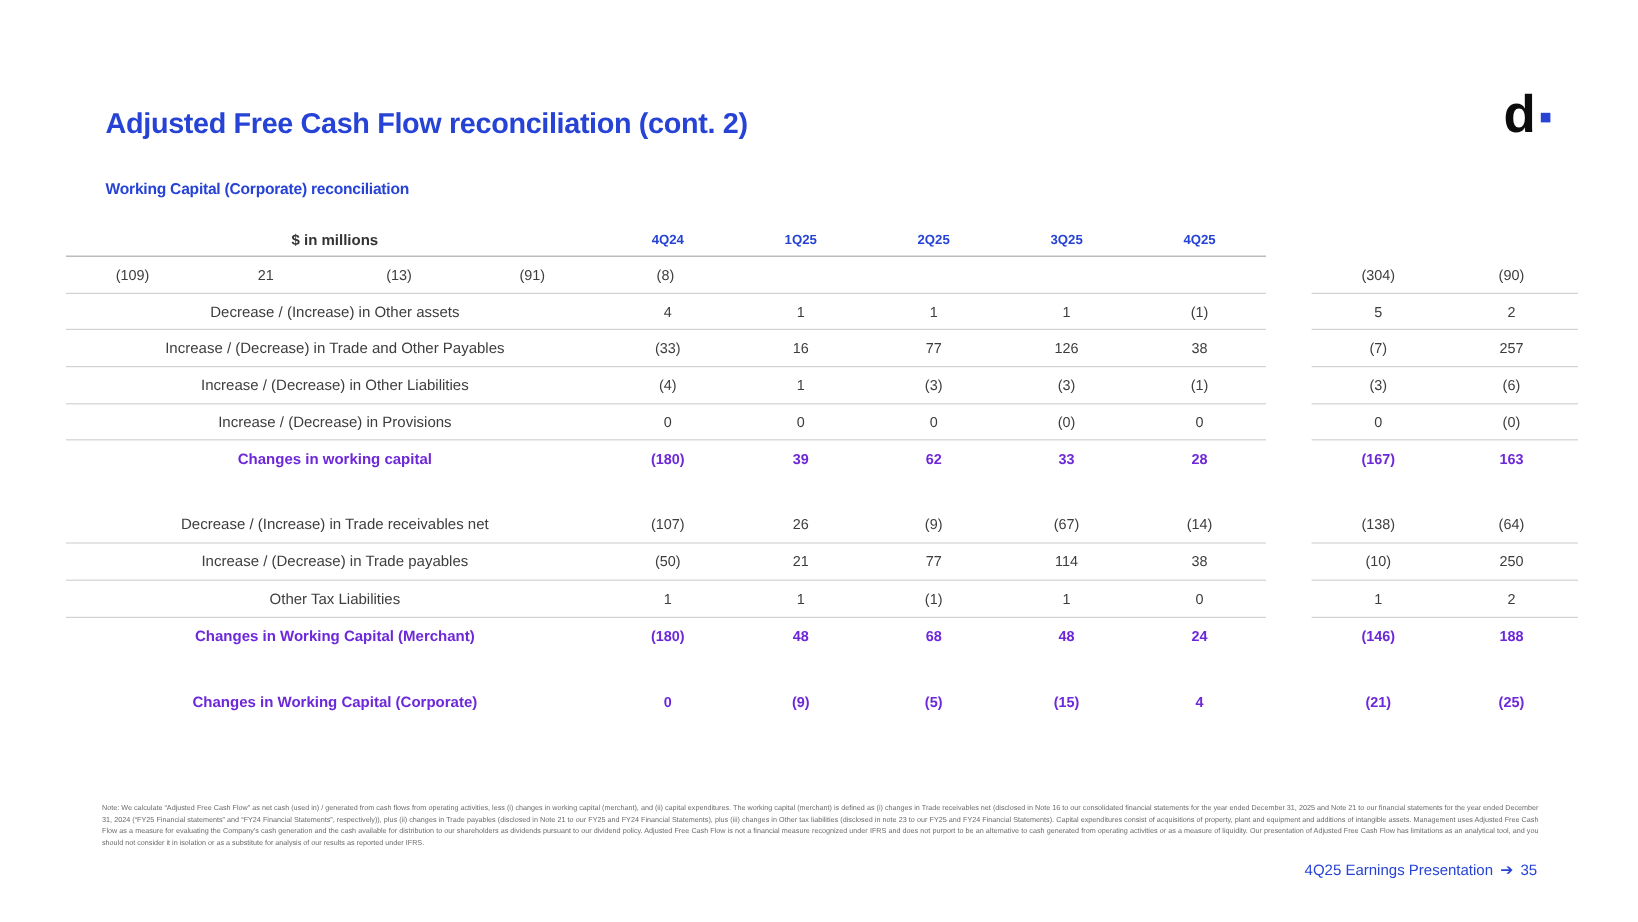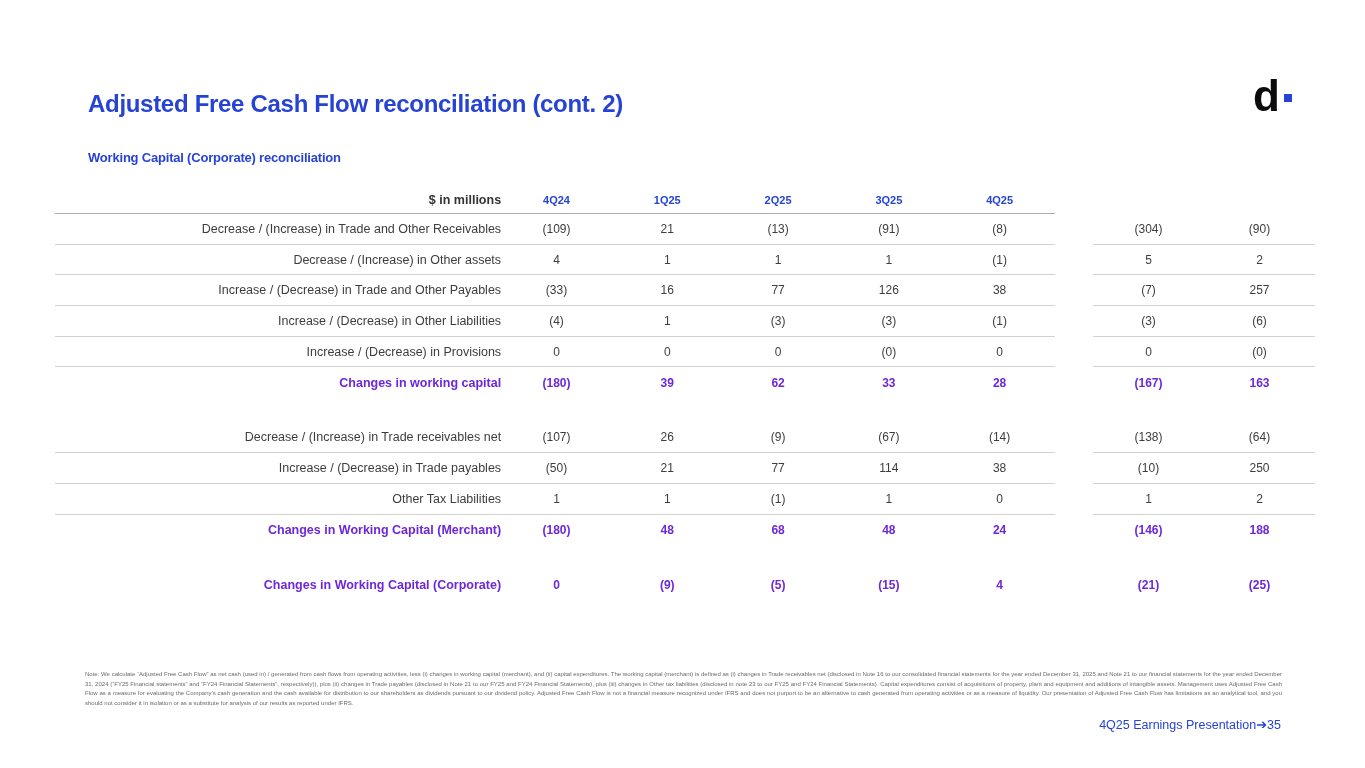--- a/index.html
+++ b/index.html
@@ -32,35 +32,35 @@
   .trow{display:flex;align-items:stretch;}
   .seg{display:flex;align-items:center;}
   .seg-left{width:1000px;}
   .seg-gap{width:38px;}
   .seg-right{width:222px;}
   .thead{height:27px;}
   .thead .seg{border-bottom:1px solid var(--hline);}
   .trow.body{height:30.7px;}
   .trow.lined .seg{border-bottom:1px solid var(--line);}
   .cell{font-size:12px;}
-  .cell.label{width:445px;font-size:12.5px;text-align:right;padding-left:2px;}
+  .cell.label{width:445px;font-size:12.5px;text-align:center;padding-left:2px;}
   .cell.val{width:111px;text-align:center;}
   .trow.bold .cell{font-weight:bold;color:#6d28d9;}
   .thead .cell.label{font-weight:bold;color:#333;font-size:12.5px;}
   .thead .cell.val{font-weight:bold;color:var(--accent);font-size:11px;}
   .row-gap{height:24.5px;}
   .note{
     position:absolute;left:85px;top:670px;width:1197px;
     font-size:6px;line-height:1.6;color:var(--note);
     text-align:justify;
   }
   .footer{
     position:absolute;right:84px;top:717px;
     font-size:12.5px;color:var(--accent);
-    display:flex;align-items:center;
+    display:flex;align-items:center;gap:6px;
   }
   .footer .arrow{font-size:13px;}
 </style>
 </head>
 <body>
 
 <div class="title">Adjusted Free Cash Flow reconciliation (cont. 2)</div>
 
 <div class="logo">
   <span class="d">d</span>
@@ -77,21 +77,20 @@
       <div class="cell val">1Q25</div>
       <div class="cell val">2Q25</div>
       <div class="cell val">3Q25</div>
       <div class="cell val">4Q25</div>
     </div>
     <div class="seg-gap"></div>
   </div>
   <div>
       <div class="trow body lined">
         <div class="seg seg-left">
-          <div class="cell label">Decrease / (Increase) in Trade and Other Receivables</div>
           <div class="cell val">(109)</div>
           <div class="cell val">21</div>
           <div class="cell val">(13)</div>
           <div class="cell val">(91)</div>
           <div class="cell val">(8)</div>
         </div>
         <div class="seg-gap"></div>
         <div class="seg seg-right">
           <div class="cell val">(304)</div>
           <div class="cell val">(90)</div>

